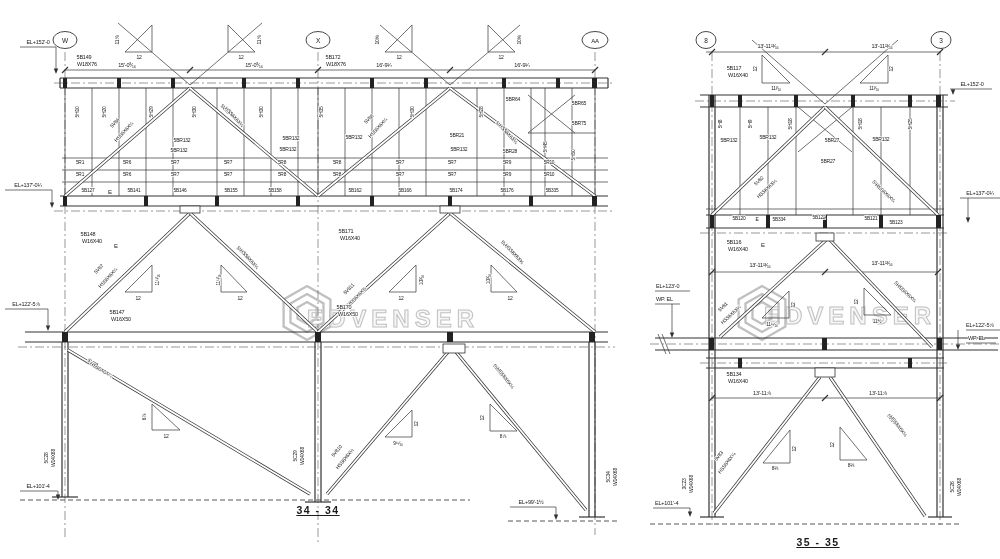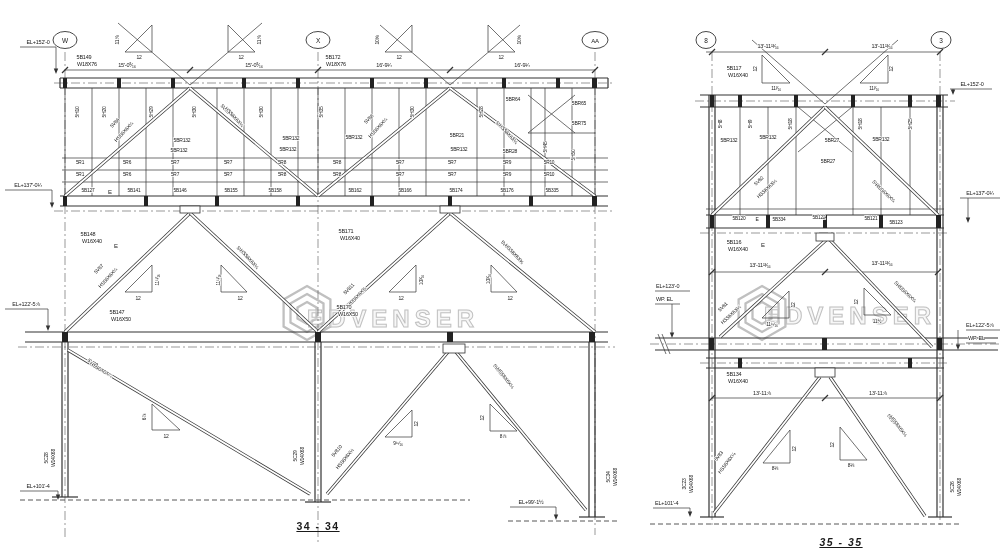--- a/index.html
+++ b/index.html
@@ -1,22 +1,22 @@
 <!DOCTYPE html>
 <html style="--ink: #333333; --bg: #ffffff; --wm: #c0c0c0;"><head>
 <meta charset="utf-8">
 <style>
   html,body{margin:0;padding:0;background:#fff;}
   .stage{position:relative;width:1000px;height:559px;background:var(--bg,#fff);overflow:hidden;
          font-family:"Liberation Sans",sans-serif;}
   svg{position:absolute;left:0;top:0;}
   .title{position:absolute;font:bold 10.5px "Liberation Sans",sans-serif;color:#1a1a1a;
          text-decoration:underline;letter-spacing:1.5px;width:70px;text-align:center;}
-  .t-left{left:283px;top:520px;}
-  .t-right{left:806px;top:536px;font-style:italic;}
+  .t-left{left:283px;top:504px;}
+  .t-right{left:783px;top:536px;}
   .thin{stroke:var(--ink,#333);stroke-width:0.7;fill:none;}
   .med{stroke:var(--ink,#333);stroke-width:1.2;fill:none;}
   .cl{stroke:#555;stroke-width:0.6;fill:none;stroke-dasharray:9 3 2 3;}
   .dash{stroke:#444;stroke-width:0.9;fill:none;stroke-dasharray:5 3;}
   .tube-o{stroke:var(--ink,#333);stroke-width:3.2;}
   .tube-i{stroke:#fff;stroke-width:1.8;}
   .tri{fill:none;stroke:var(--ink,#333);stroke-width:0.7;}
   .gusset{fill:#fff;stroke:var(--ink,#333);stroke-width:0.8;}
   .blob{fill:#222;}
   .bubble{fill:#fff;stroke:var(--ink,#333);stroke-width:0.9;}

